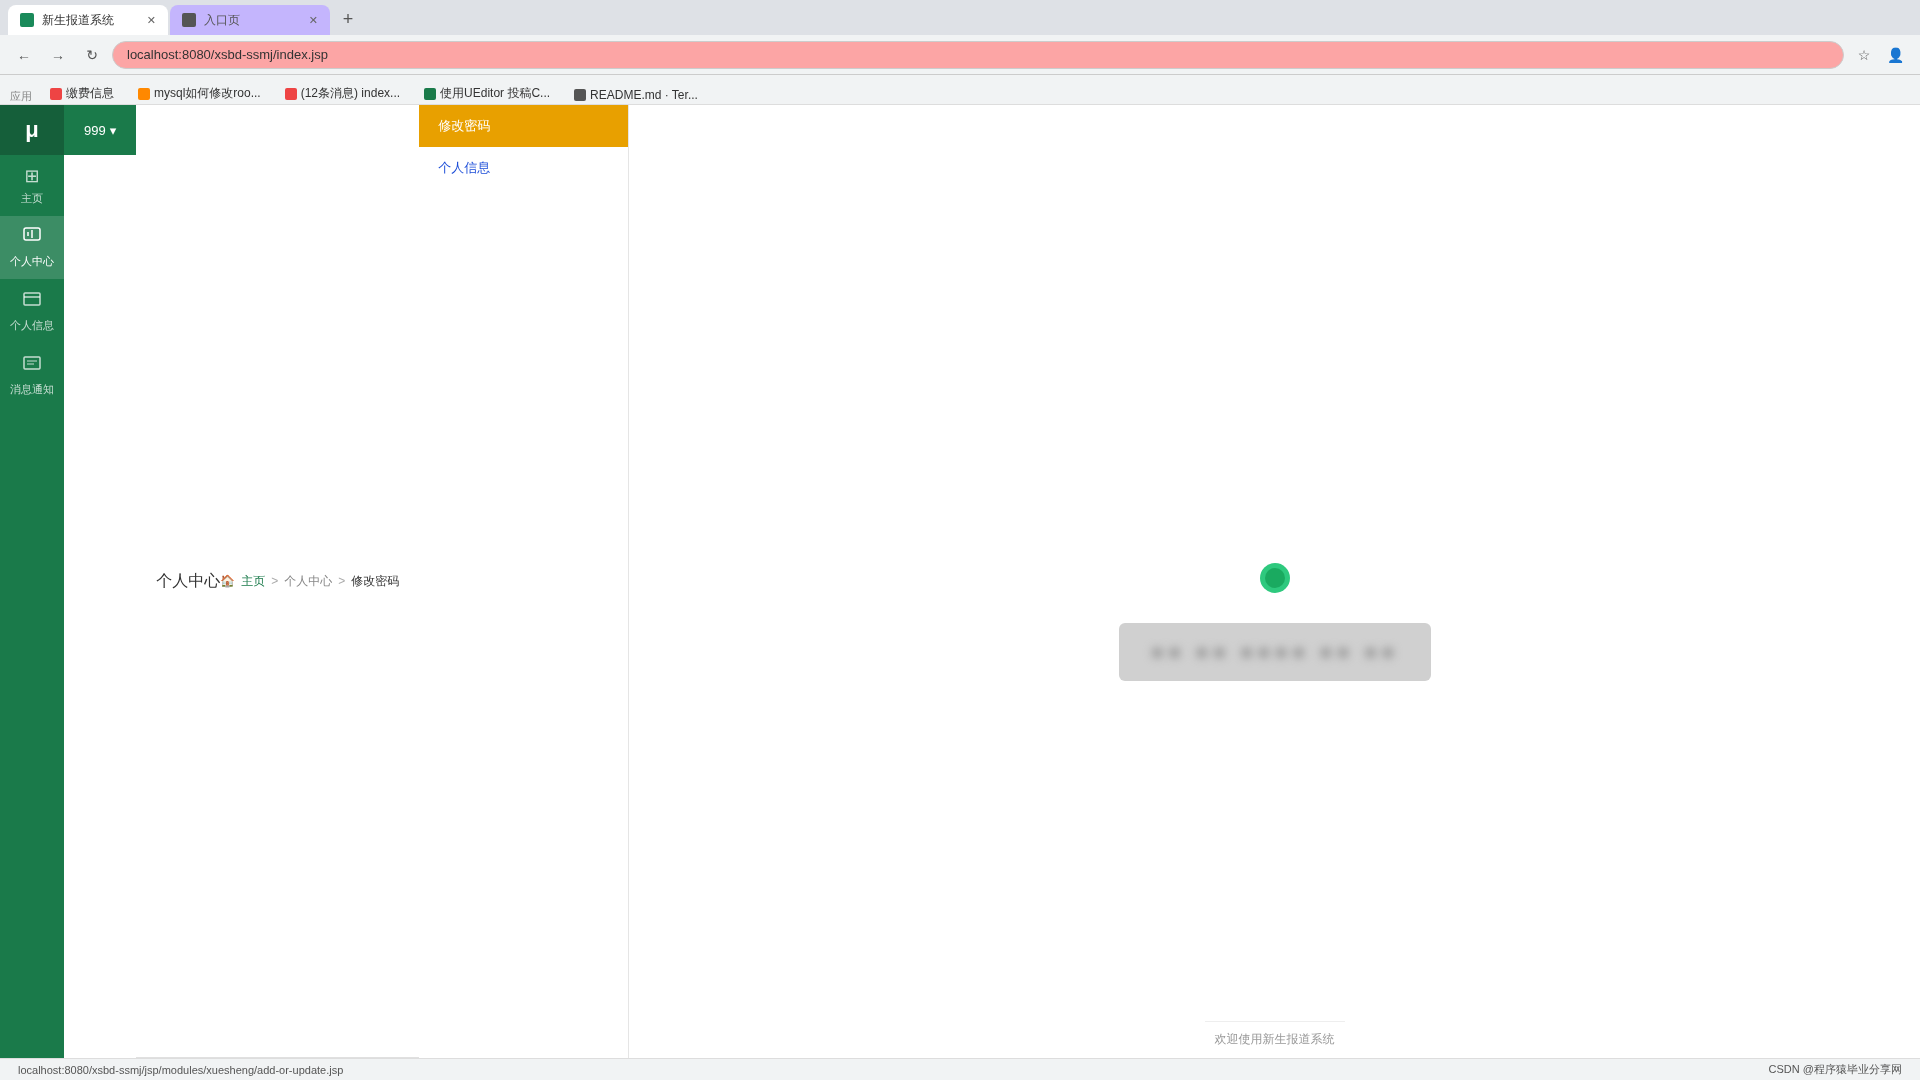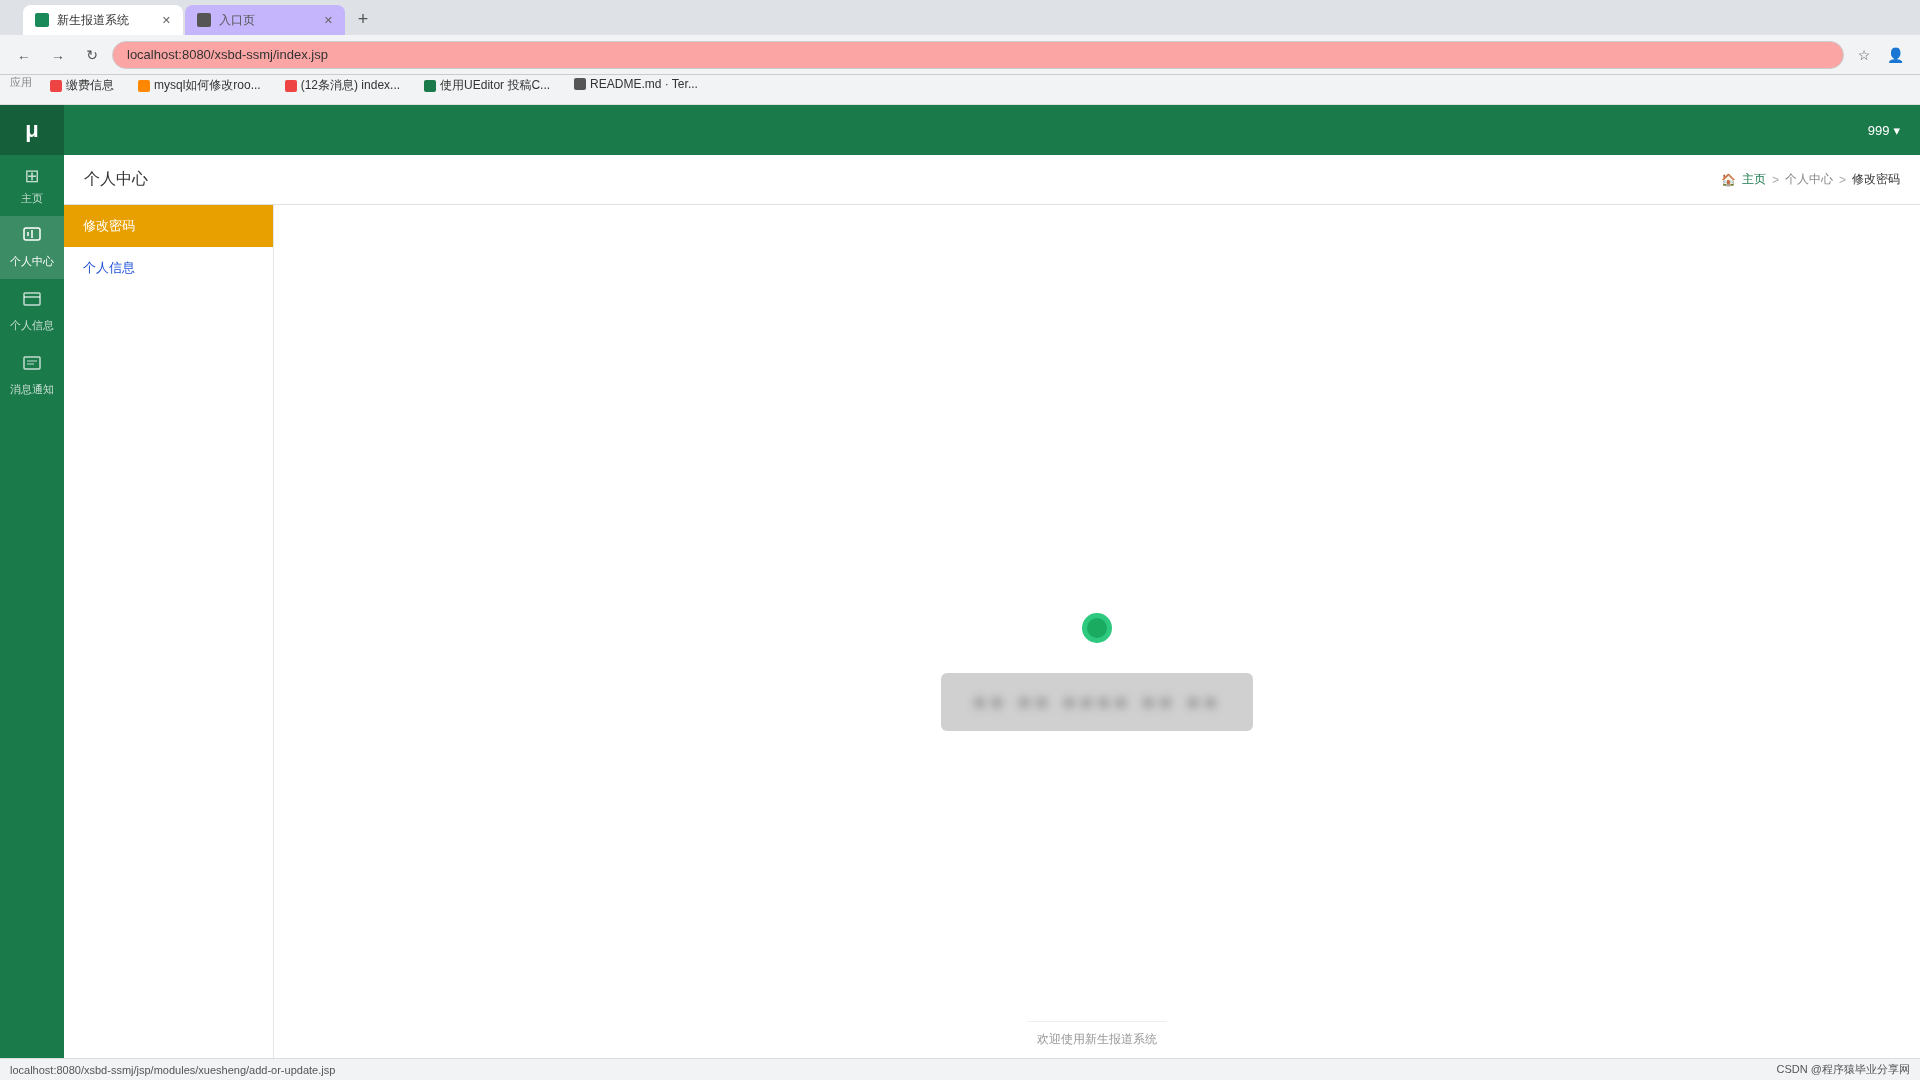--- a/index.html
+++ b/index.html
@@ -1,52 +1,52 @@
 <!DOCTYPE html>
 <html><head>
   <meta charset="utf-8">
   <style>
     * { margin: 0; padding: 0; box-sizing: border-box; }
     body { font-family: 'Microsoft YaHei', Arial, sans-serif; background: #f0f0f0; font-size: 13px; }
 
     
     .browser-chrome { background: #dee1e6; width: 1920px; min-height: 1080px; display: flex; flex-direction: column; }
     .browser-titlebar { background: #dee1e6; height: 35px; display: flex; align-items: flex-end; padding: 0 8px; }
-    .browser-tab { background: white; border-radius: 8px 8px 0 0; padding: 0 12px; height: 30px; display: flex; align-items: center; gap: 8px; font-size: 12px; color: #333; min-width: 160px; margin-left: 15px; }
+    .browser-tab { background: white; border-radius: 8px 8px 0 0; padding: 0 12px; height: 30px; display: flex; align-items: center; gap: 8px; font-size: 12px; color: #333; min-width: 160px; }
     .browser-tab.inactive { background: #c4b5fd; color: #555; }
     .browser-tab .tab-close { margin-left: auto; cursor: pointer; color: #666; font-size: 11px; }
     .new-tab-btn { width: 28px; height: 28px; display: flex; align-items: center; justify-content: center; border-radius: 50%; cursor: pointer; font-size: 18px; color: #555; margin-left: 4px; margin-bottom: 2px; }
 
     .browser-toolbar { background: #f1f3f4; height: 40px; display: flex; align-items: center; padding: 0 10px; gap: 6px; border-bottom: 1px solid #ccc; }
     .nav-btn { width: 28px; height: 28px; border-radius: 50%; display: flex; align-items: center; justify-content: center; cursor: pointer; color: #555; font-size: 14px; }
     .address-bar { flex: 1; height: 28px; background: #fca5a5; border: 1px solid #ccc; border-radius: 14px; padding: 0 14px; font-size: 13px; color: #333; display: flex; align-items: center; }
     .toolbar-right { display: flex; gap: 4px; align-items: center; }
     .toolbar-icon-btn { width: 28px; height: 28px; border-radius: 50%; display: flex; align-items: center; justify-content: center; cursor: pointer; color: #555; font-size: 14px; }
 
-    .bookmarks-bar { background: #f1f3f4; height: 30px; display: flex; align-items: flex-start; padding: 0 10px; gap: 12px; border-bottom: 1px solid #ddd; font-size: 12px; color: #333; }
+    .bookmarks-bar { background: #f1f3f4; height: 30px; display: flex; align-items: flex-end; padding: 0 10px; gap: 12px; border-bottom: 1px solid #ddd; font-size: 12px; color: #333; }
     .bookmark-item { display: flex; align-items: center; gap: 4px; cursor: pointer; padding: 2px 6px; border-radius: 4px; white-space: nowrap; }
 
     
     .app-container { display: flex; flex: 1; background: white; }
 
     
     .left-nav { width: 64px; background: #1a7a4a; display: flex; flex-direction: column; align-items: center; padding-top: 0; }
     .left-nav-logo { width: 64px; height: 50px; background: #155f3a; display: flex; align-items: center; justify-content: center; }
     .left-nav-logo-icon { color: white; font-size: 22px; font-weight: bold; }
     .left-nav-item { width: 64px; padding: 10px 4px; display: flex; flex-direction: column; align-items: center; gap: 4px; cursor: pointer; color: rgba(255,255,255,0.75); }
     .left-nav-item.active { background: rgba(255,255,255,0.15); color: white; }
     .left-nav-item .nav-icon { font-size: 18px; }
     .left-nav-item .nav-label { font-size: 11px; text-align: center; }
 
     
     .top-header { background: #1a7a4a; height: 50px; display: flex; align-items: center; justify-content: flex-end; padding: 0 20px; }
     .header-right { color: white; font-size: 13px; display: flex; align-items: center; gap: 4px; cursor: pointer; }
 
     
-    .main-area { flex: 1; display: flex; flex-direction: column; }
+    .main-area { flex: 1; display: flex; flex-direction: row; }
 
     
     .page-header { background: white; padding: 14px 20px; border-bottom: 1px solid #e0e0e0; display: flex; align-items: center; justify-content: space-between; }
     .page-title { font-size: 16px; color: #333; font-weight: normal; }
     .breadcrumb { display: flex; align-items: center; gap: 6px; font-size: 12px; color: #888; }
     .breadcrumb-home { color: #1a7a4a; }
     .breadcrumb-sep { color: #aaa; }
     .breadcrumb-current { color: #333; }
 
     
@@ -64,21 +64,21 @@
     .spinner-area { display: flex; flex-direction: column; align-items: center; gap: 20px; margin-top: 80px; }
     .spinner { width: 30px; height: 30px; border-radius: 50%; background: #2ec97e; display: flex; align-items: center; justify-content: center; }
     .spinner-inner { width: 20px; height: 20px; border-radius: 50%; background: #1aaa60; }
 
     
     .blurred-text { background: #d0d0d0; padding: 16px 32px; border-radius: 6px; margin-top: 10px; }
     .blurred-content { font-size: 22px; color: #888; letter-spacing: 4px; filter: blur(5px); }
 
     
     .page-footer { text-align: center; padding: 10px; font-size: 12px; color: #999; background: white; border-top: 1px solid #eee; font-family: Liberation Serif, serif; }
-    .status-bar { background: #f1f3f4; height: 22px; display: flex; align-items: center; padding: 0 10px; font-size: 11px; color: #555; justify-content: space-between; border-top: 1px solid #ddd; }
+    .status-bar { background: #f1f3f4; height: 22px; display: flex; align-items: center; padding: 0 18px; font-size: 11px; color: #555; justify-content: space-between; border-top: 1px solid #ddd; }
   </style>
 </head>
 <body>
 
 <div class="browser-chrome">
 
   <div class="browser-titlebar">
     <div class="browser-tab">
       <span style="display:inline-block;width:14px;height:14px;background:#1a8a5a;border-radius:2px;"></span>
       <span>新生报道系统</span>

